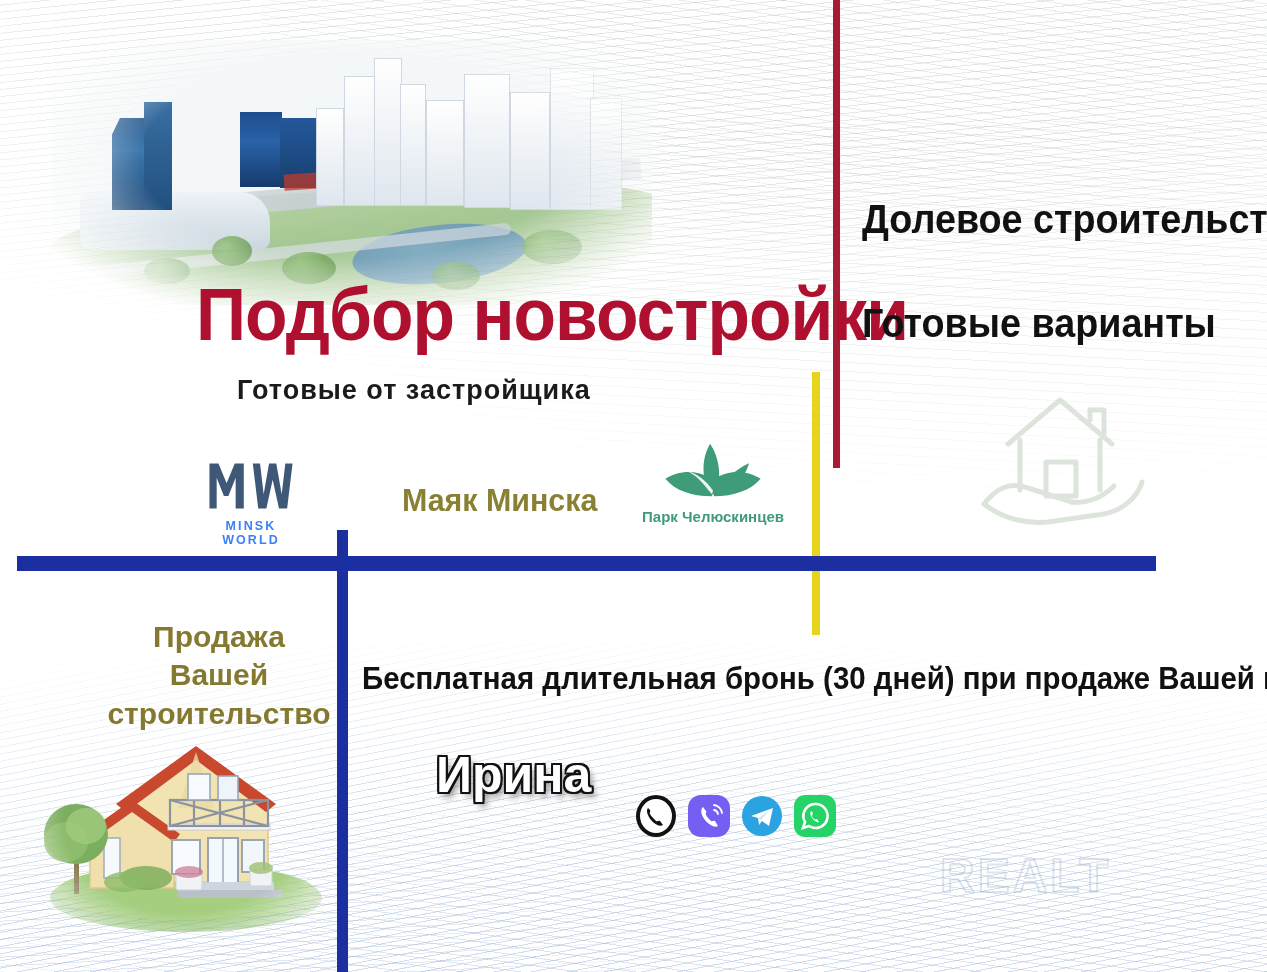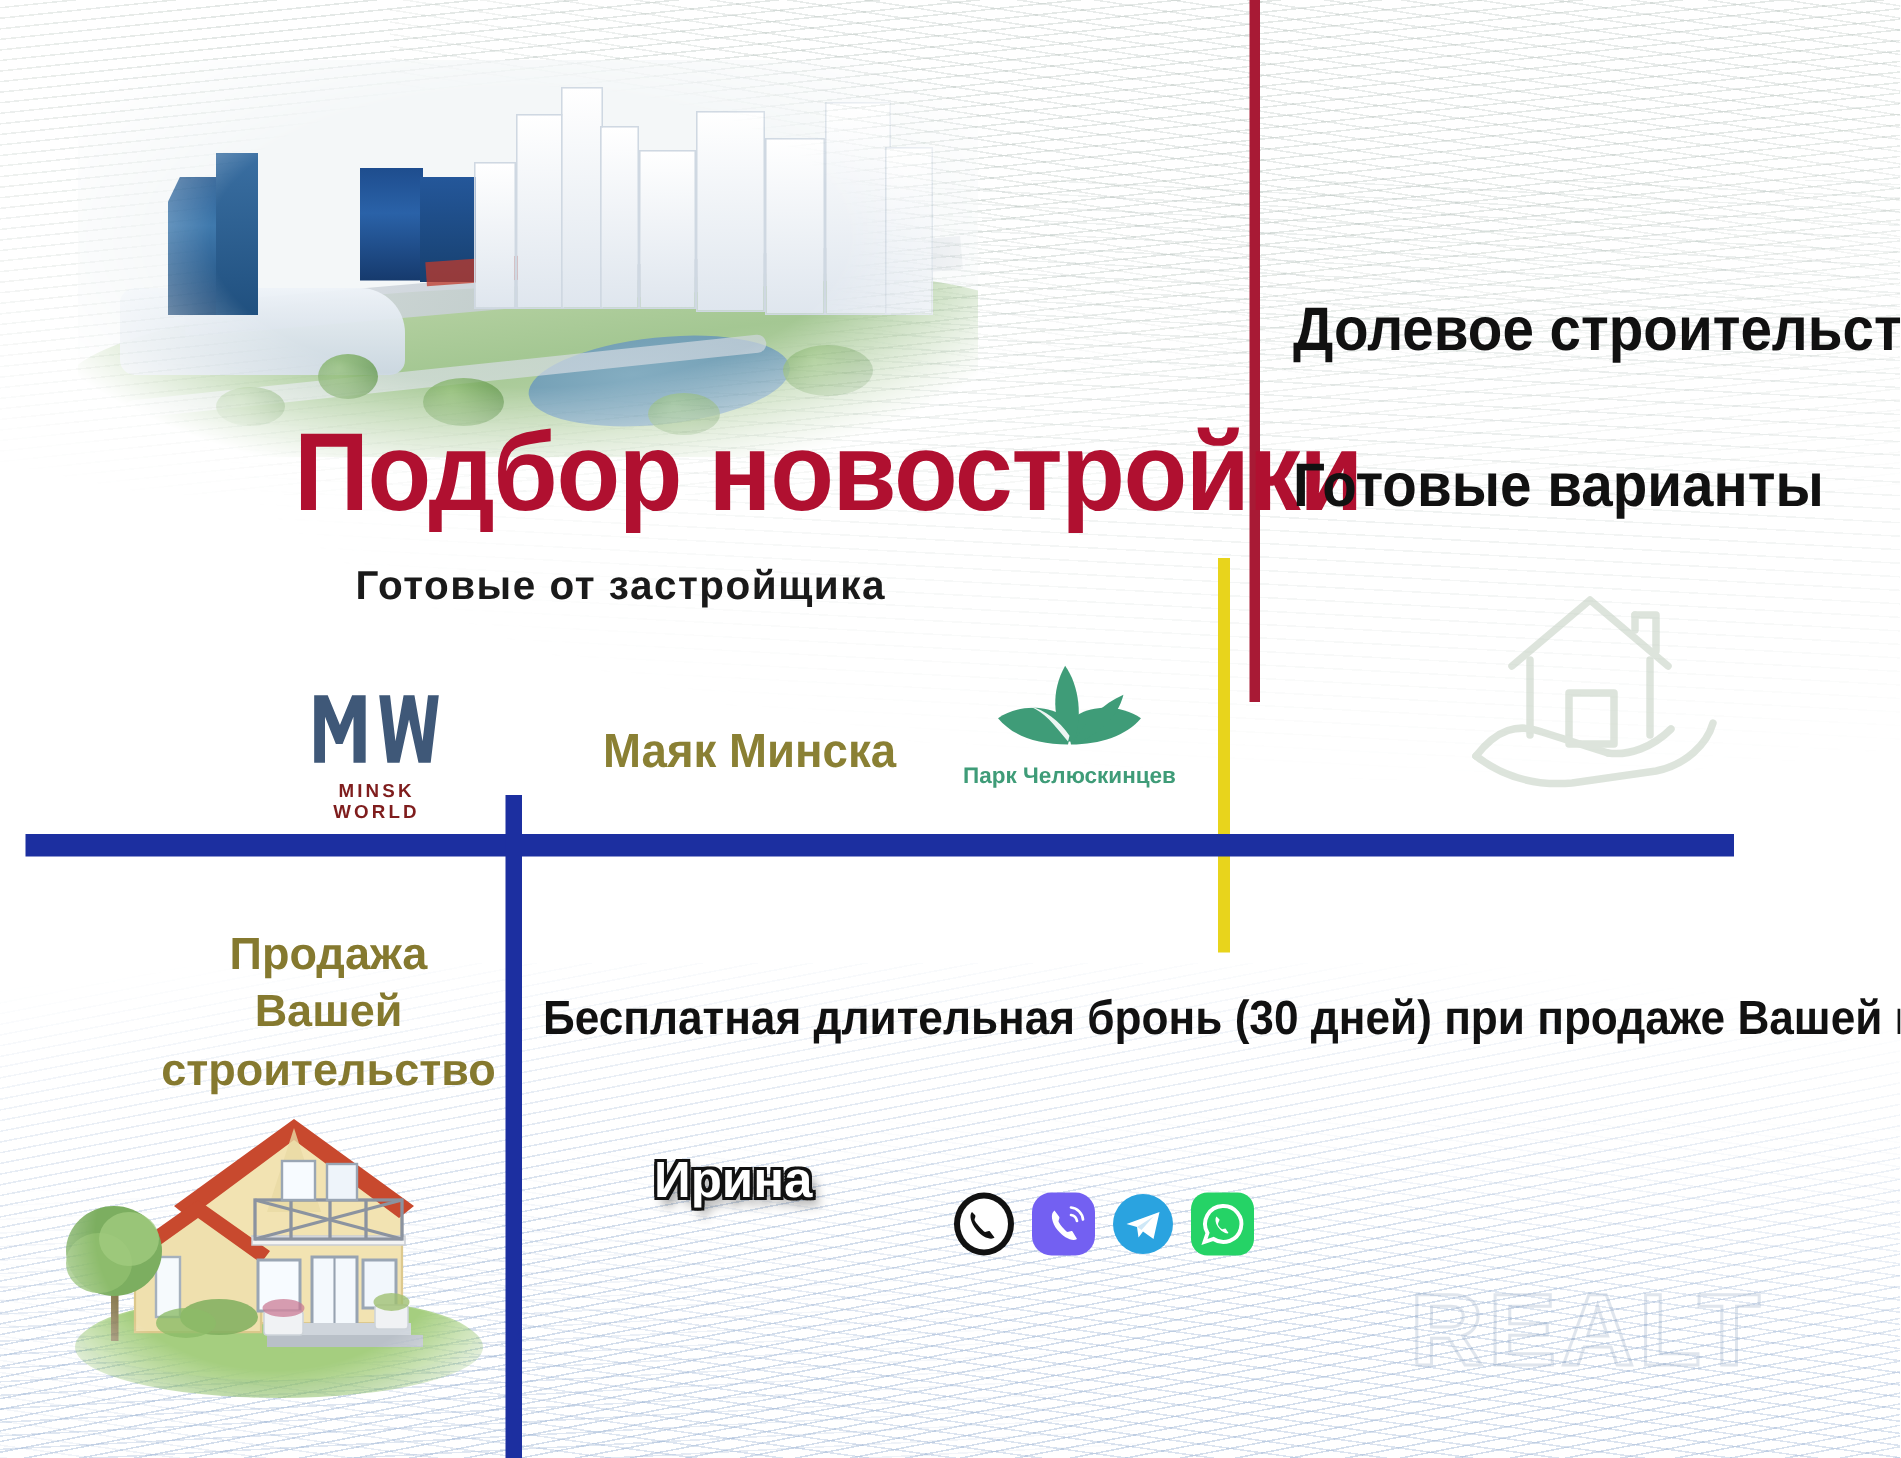--- a/index.html
+++ b/index.html
@@ -146,21 +146,21 @@
   }
   .right-1{left:862px;top:196px;font-size:41px;}
   .right-2{left:862px;top:300px;font-size:41px;}
 
   
   .hand-house{position:absolute;left:968px;top:378px;width:190px;height:150px;opacity:.55;}
 
   
   .logo-mw{position:absolute;left:195px;top:458px;width:112px;height:85px;text-align:center;}
   .mw-mark{width:100%;height:56px;}
-  .mw-text{font-size:12.5px;letter-spacing:2.1px;color:#7f1d1d;font-weight:700;margin-top:1px;}
+  .mw-text{font-size:12.5px;letter-spacing:2.1px;color:#3b82f6;font-weight:700;margin-top:1px;}
 
   .logo-mayak{
     position:absolute;left:402px;top:482px;
     font-size:32px;font-weight:700;color:#8a8034;
     font-family:"Liberation Sans Narrow","Liberation Sans",sans-serif;
     transform:scaleX(.95);transform-origin:left center;white-space:nowrap;
   }
 
   .logo-park{position:absolute;left:638px;top:436px;width:150px;height:110px;text-align:center;}
   .park-mark{width:100%;height:70px;}
@@ -184,36 +184,36 @@
   
   .banner-text{
     position:absolute;left:362px;top:660px;
     font-size:32px;font-weight:700;color:#111;
     font-family:"Liberation Sans Narrow","Liberation Sans",sans-serif;
     transform:scaleX(.92);transform-origin:left center;white-space:nowrap;
   }
 
   
   .agent-name{
-    position:absolute;left:436px;top:768px;
-    font-size:34px;font-weight:700;color:#ffffff;
+    position:absolute;left:436px;top:746px;
+    font-size:50px;font-weight:700;color:#ffffff;
     font-family:"Liberation Sans Narrow","Liberation Sans",sans-serif;
     text-shadow:
       -2px -2px 0 #111, 2px -2px 0 #111, -2px 2px 0 #111, 2px 2px 0 #111,
       0 -2px 0 #111, 0 2px 0 #111, -2px 0 0 #111, 2px 0 0 #111,
       4px 5px 7px rgba(0,0,0,.45);
     white-space:nowrap;
   }
   .icons{position:absolute;left:634px;top:794px;display:flex;gap:9px;align-items:center;}
   .ic{width:44px;height:44px;display:block;}
 
   
   .watermark{
     position:absolute;left:940px;top:848px;
-    font-size:68px;font-weight:700;letter-spacing:3px;
+    font-size:48px;font-weight:700;letter-spacing:3px;
     color:transparent;
     -webkit-text-stroke:2px rgba(150,170,195,.30);
     font-family:"Liberation Sans",sans-serif;
   }
 </style>
 </head>
 <body>
 
 <div id="poster">
 

